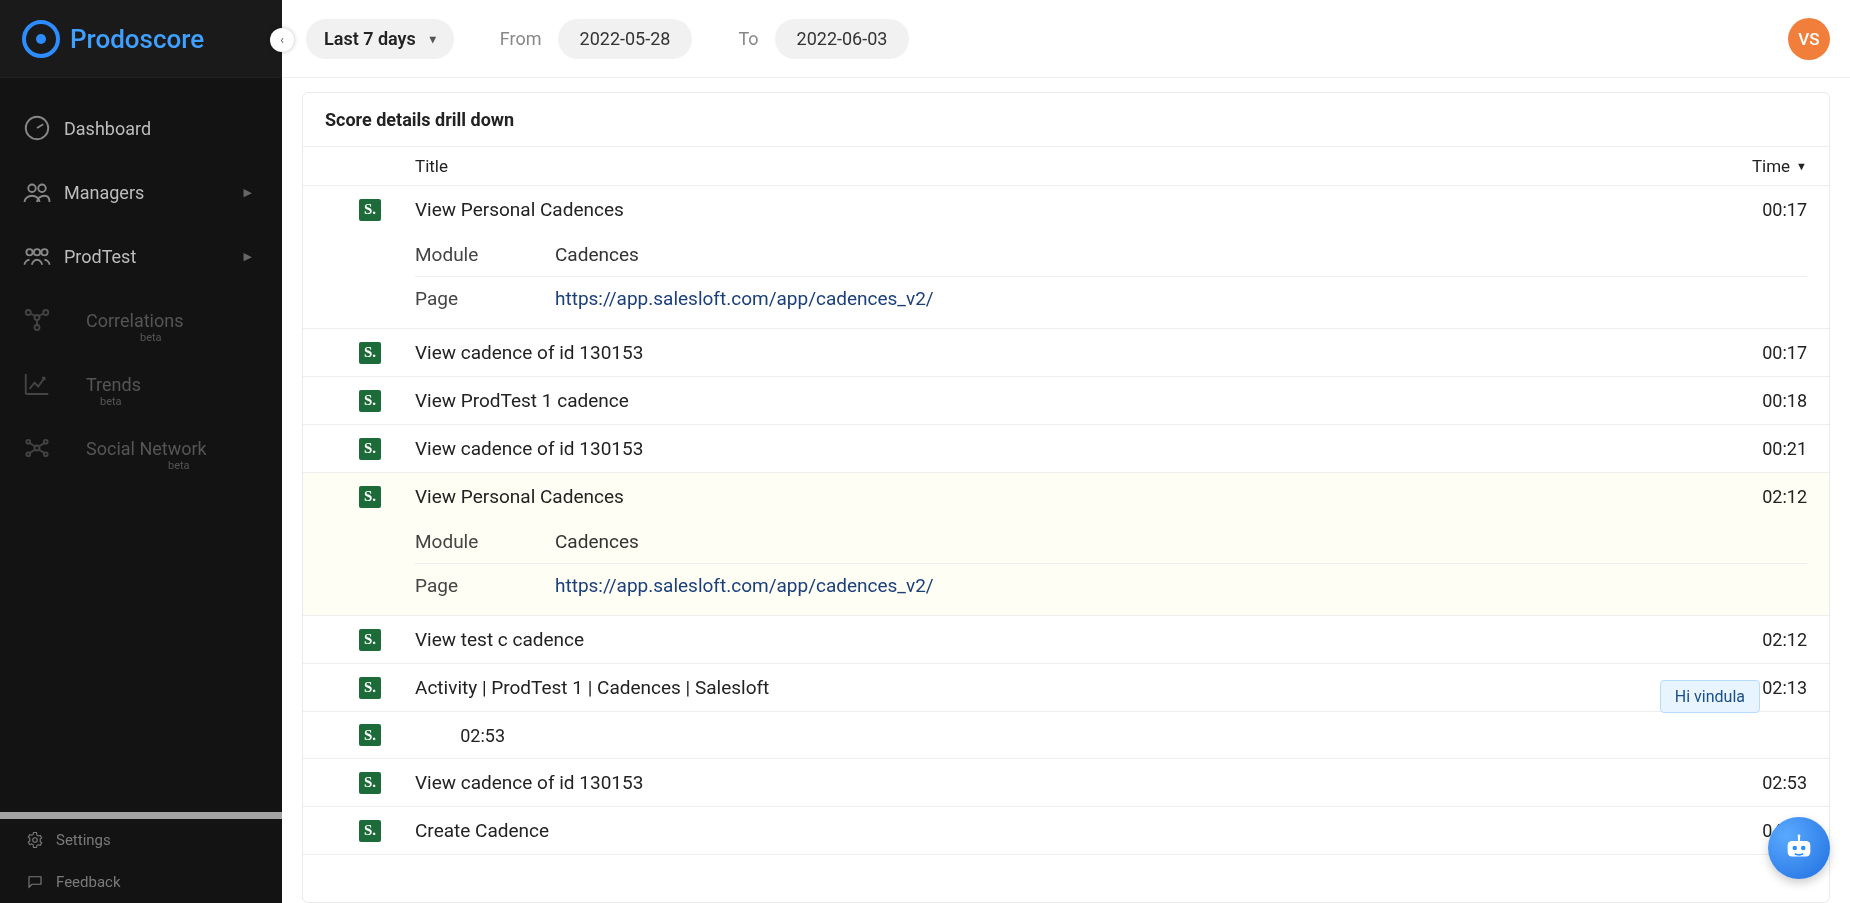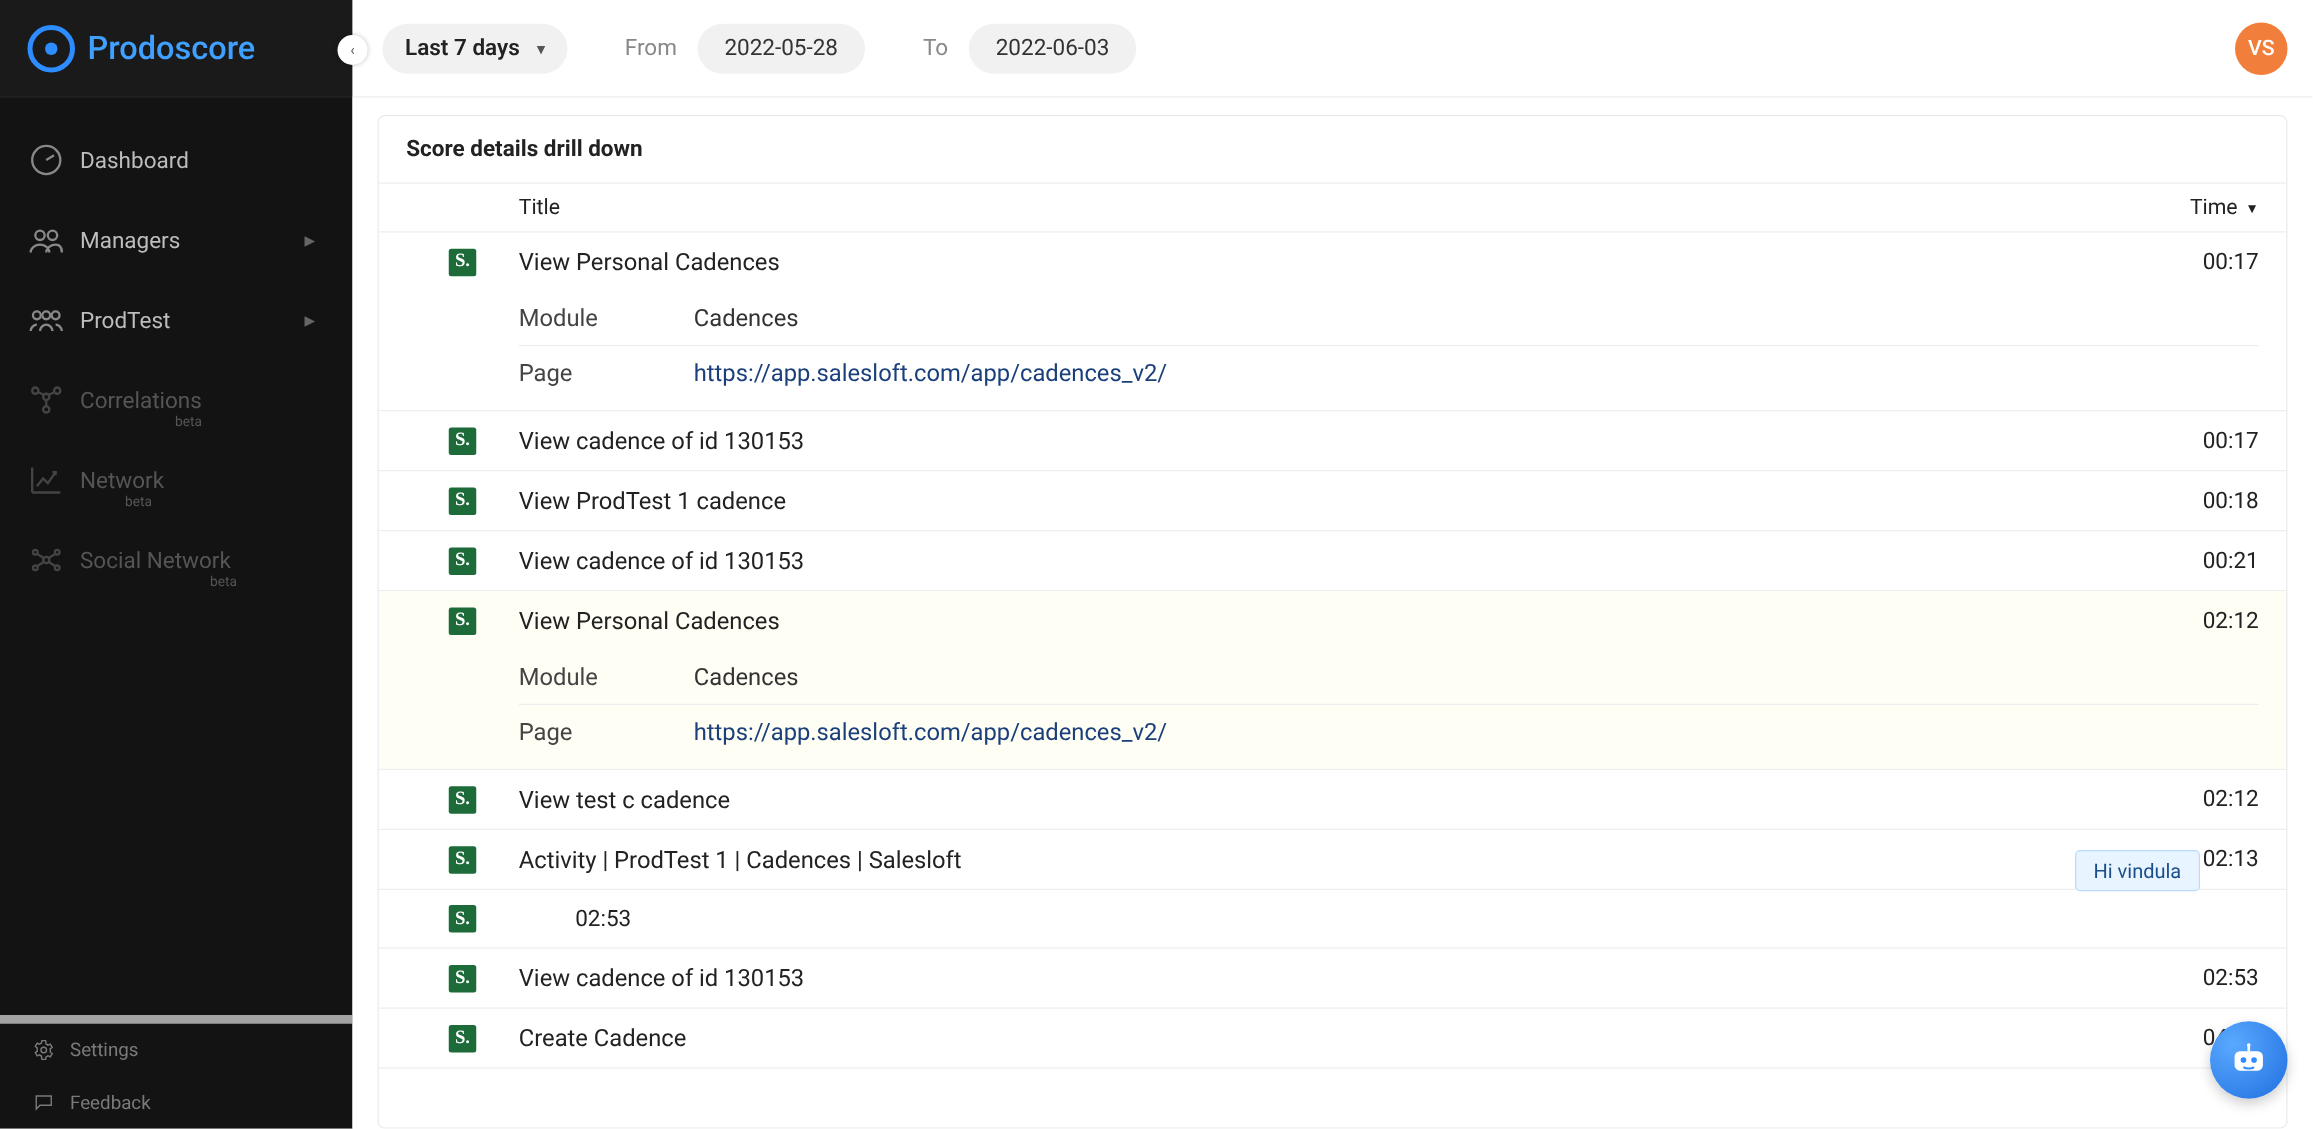--- a/index.html
+++ b/index.html
@@ -57,21 +57,21 @@
   .nav-item {
     display: flex;
     align-items: center;
     height: 64px;
     padding-left: 22px;
     color: #bdbdbd;
     font-size: 18px;
     cursor: pointer;
     position: relative;
   }
-  .nav-item.dim { color: #555; }
+  .nav-item.dim { color: #555; gap: 22px; }
   .nav-icon {
     width: 30px; height: 30px;
     margin-right: 12px;
     display:flex; align-items:center; justify-content:center;
     color:#888;
     fill:none;
     stroke:currentColor;
     stroke-width:1.5;
   }
   .nav-item.dim .nav-icon { color:#444; }
@@ -344,21 +344,21 @@
         <span class="beta-tag ">beta</span>
       </div>
       <div class="nav-item dim">
         <span class="nav-icon">
           <svg viewBox="0 0 24 24">
             <path d="M3 20V4M3 20h18"></path>
             <path d="M6 16l4-5 3 3 5-7"></path>
             <path d="M16 7h2v2"></path>
           </svg>
         </span>
-        <span>Network</span>
+        <span>Trends</span>
         <span class="beta-tag tr">beta</span>
       </div>
       <div class="nav-item dim">
         <span class="nav-icon">
           <svg viewBox="0 0 24 24">
             <circle cx="12" cy="12" r="2"></circle>
             <circle cx="5" cy="7" r="1.5"></circle>
             <circle cx="19" cy="7" r="1.5"></circle>
             <circle cx="5" cy="17" r="1.5"></circle>
             <circle cx="19" cy="17" r="1.5"></circle>

